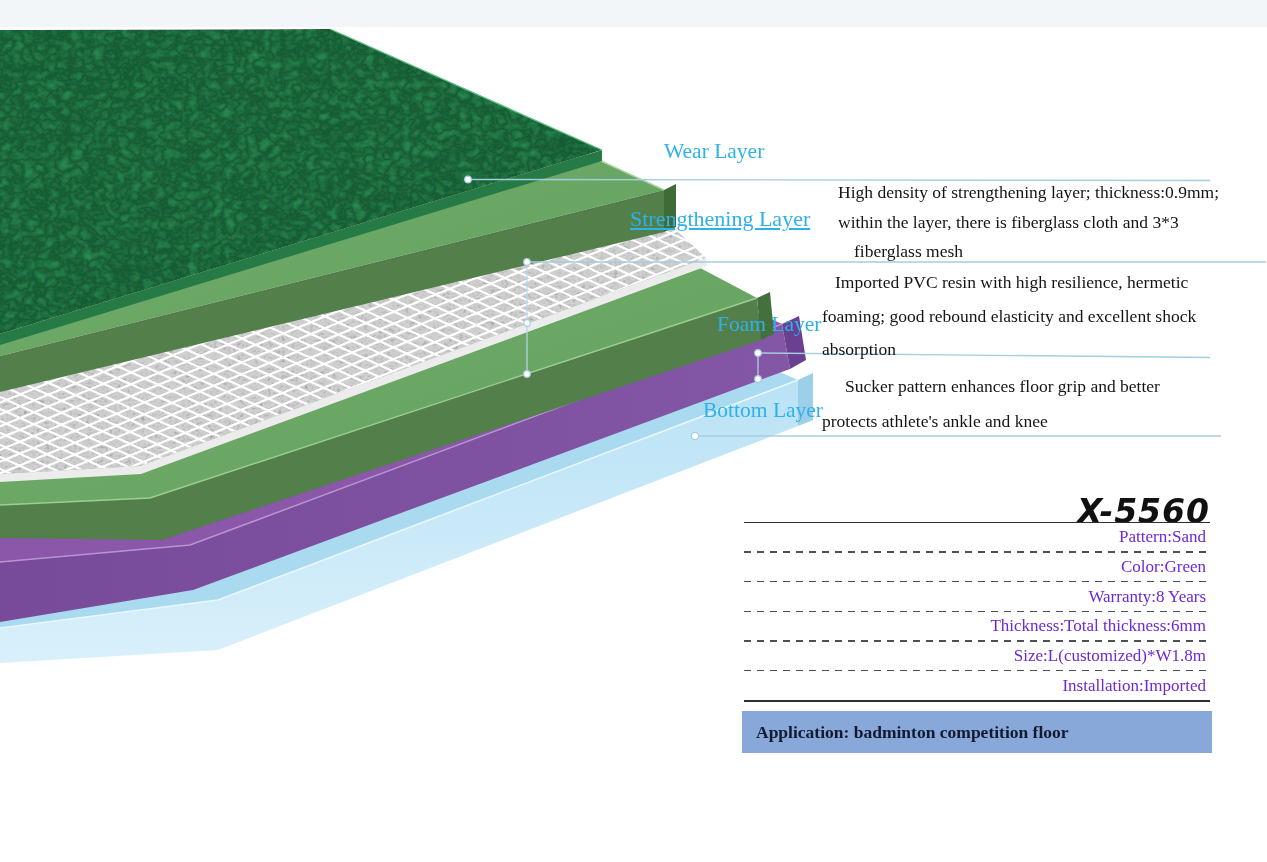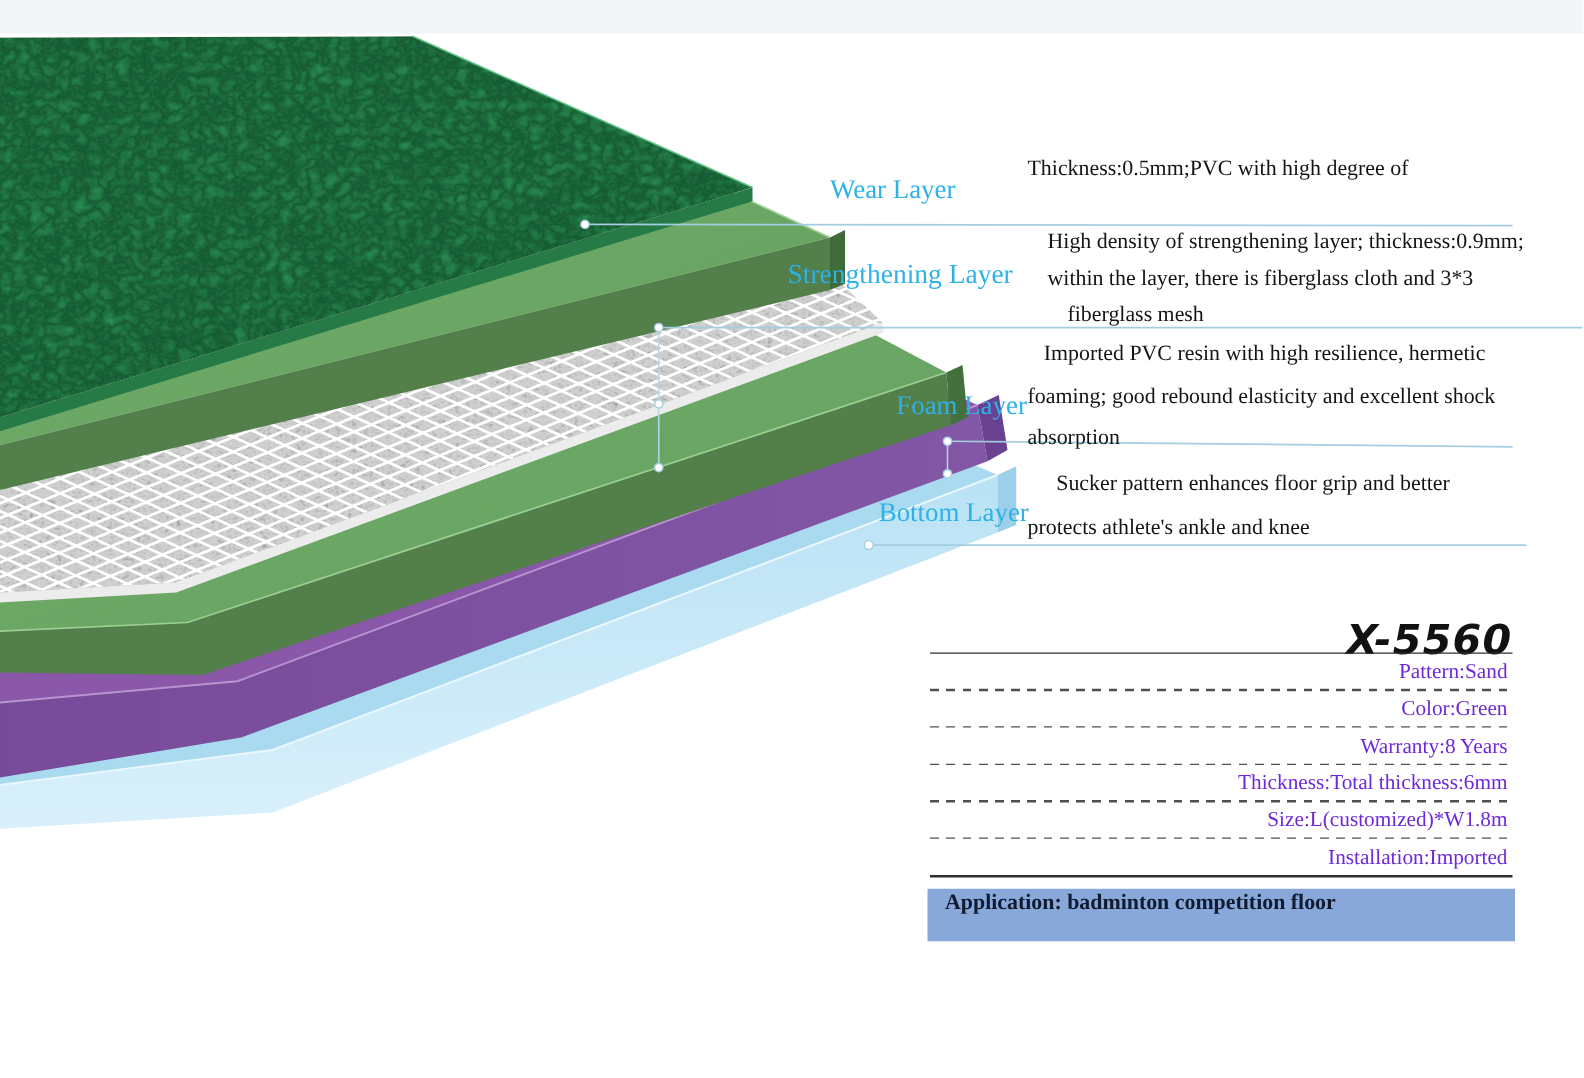--- a/index.html
+++ b/index.html
@@ -4,21 +4,21 @@
 <style>
   html,body{margin:0;padding:0;background:#fff;}
   .stage{position:relative;width:1267px;height:862px;background:#ffffff;overflow:hidden;
          font-family:"Liberation Serif","DejaVu Serif",serif;}
   .topband{position:absolute;left:0;top:0;width:1267px;height:27px;background:#f3f6f9;}
   .illu{position:absolute;left:0;top:0;}
 
   
   .llabel{position:absolute;color:#2db1e8;font-size:21.5px;white-space:nowrap;}
   .lab-wear{left:664px;top:139px;}
-  .lab-strength{left:630px;top:206px;font-size:22px;}
+  .lab-strength{left:630px;top:206px;font-size:22px;text-decoration:underline;}
   .lab-foam{left:717px;top:312px;}
   .lab-bottom{left:703px;top:398px;}
 
   
   .desc{position:absolute;color:#141414;font-size:17.5px;white-space:nowrap;}
   .desc .line{height:29.5px;line-height:29.5px;}
   .d1{left:822px;top:120px;}
   .d2{left:838px;top:178px;}
   .d2 .line:nth-child(3){text-indent:16px;}
   .d3{left:822px;top:266px;}
@@ -38,21 +38,21 @@
   .spec .topline{height:0;border-top:1.6px solid #2e2e2e;}
   .spec .botline{height:0;border-top:2.2px solid #2e2e2e;}
   .trow{display:flex;justify-content:flex-end;align-items:center;height:28.3px;
         font-size:17px;color:#6d28d9;}
   .trow .tl{padding-left:11px;}
   .trow .tv{padding-right:4px;}
   .dash{height:1.4px;background-image:repeating-linear-gradient(90deg,#4f4f4f 0 7px,transparent 7px 13px);}
 
   
   .appbar{position:absolute;left:742px;top:711px;width:470px;height:42px;background:#87a8d8;
-          display:flex;}
+          display:flex;align-items:center;}
   .appbar span{padding-left:14px;font-size:17.5px;font-weight:bold;color:#111a30;}
 </style>
 </head>
 <body>
 
 <div class="stage">
   <div class="topband"></div>
 
   <svg class="illu" width="1267" height="862" viewBox="0 0 1267 862">
     <defs>
@@ -155,21 +155,20 @@
       <circle cx="695" cy="436" r="3.6"></circle>
     </g>
   </svg>
 
   <div class="llabel lab-wear">Wear Layer</div>
   <div class="llabel lab-strength">Strengthening Layer</div>
   <div class="llabel lab-foam">Foam Layer</div>
   <div class="llabel lab-bottom">Bottom Layer</div>
 
   <div class="desc d1">
-    <div class="line">Thickness:0.5mm;PVC with high degree of</div>
   </div>
   <div class="desc d2">
     <div class="line">High density of strengthening layer; thickness:0.9mm;</div>
     <div class="line">within the layer, there is fiberglass cloth and 3*3</div>
     <div class="line">fiberglass mesh</div>
   </div>
   <div class="desc d3">
     <div class="line">Imported PVC resin with high resilience, hermetic</div>
     <div class="line">foaming; good rebound elasticity and excellent shock</div>
     <div class="line">absorption</div>

